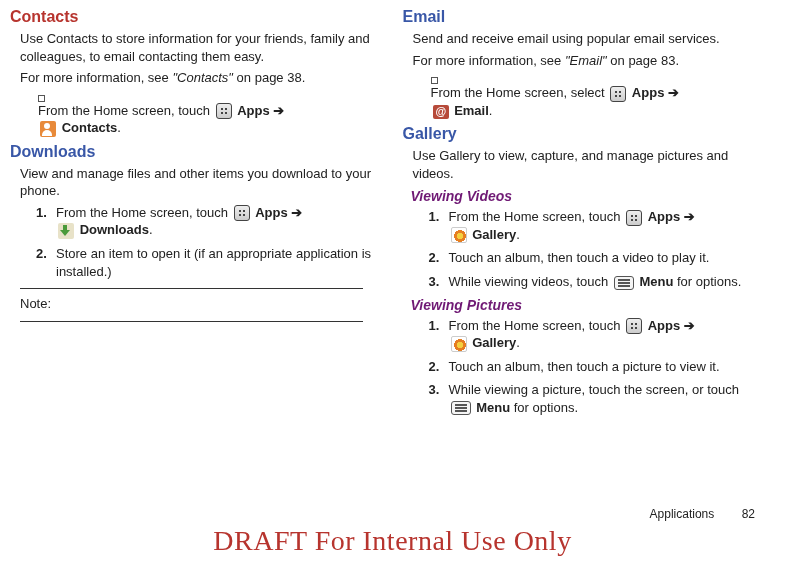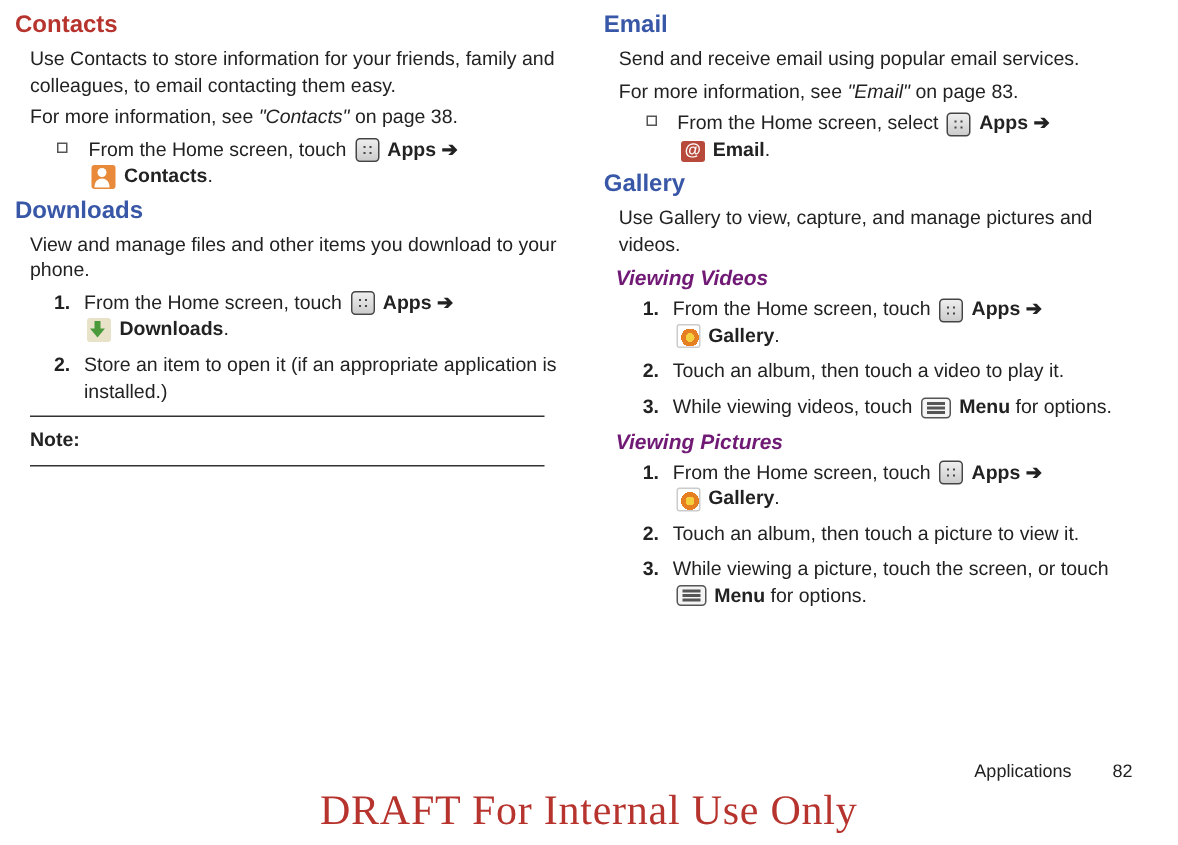--- a/index.html
+++ b/index.html
@@ -47,20 +47,21 @@
       margin-bottom: 4px;
     }
     .quote {
       font-style: italic;
     }
     .bullet-item {
       display: flex;
       margin-left: 28px;
       margin-bottom: 6px;
       line-height: 1.35;
+      flex-direction: column;
     }
     .bullet-sq {
       width: 7px;
       height: 7px;
       border: 1.5px solid #555;
       margin-top: 4px;
       margin-right: 14px;
       flex-shrink: 0;
     }
     .num-item {
@@ -204,21 +205,21 @@
       border: none;
       border-top: 1px solid #333;
       margin: 8px 10px 6px 10px;
     }
     .note-block {
       display: flex;
       margin: 0 10px;
       line-height: 1.35;
     }
     .note-label {
-      font-weight: bold;
+      font-weight: normal;
       margin-right: 19px;
     }
     .footer-app {
       position: absolute;
       right: 30px;
       bottom: 42px;
       font-size: 12px;
     }
     .footer-app .pg {
       margin-left: 24px;

